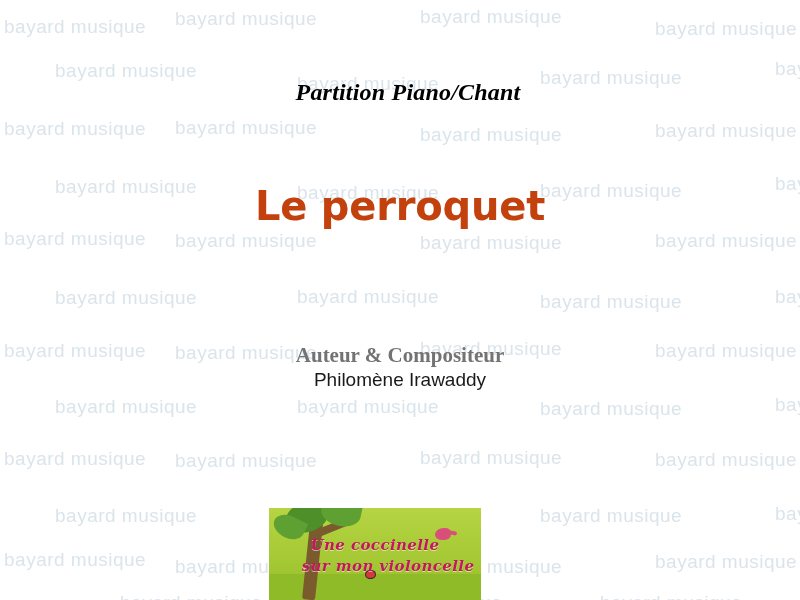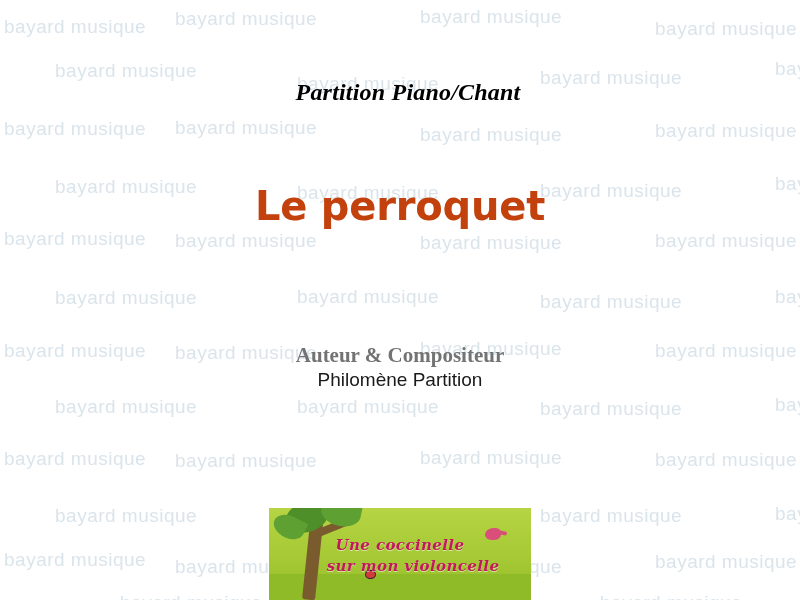--- a/index.html
+++ b/index.html
@@ -95,21 +95,21 @@
     font-weight: 400;
     font-size: 19px;
     color: #1a1a1a;
   }
 
   
   #artwork {
     position: absolute;
     left: 269px;
     top: 508px;
-    width: 262px;
+    width: 212px;
     height: 92px;
     background: #0f172a;
     overflow: hidden;
     z-index: 8;
   }
   #artwork .sky {
     position: absolute;
     inset: 0;
     background: linear-gradient(180deg, #b6d443 0%, #a4c833 60%, #93bb2b 100%);
   }
@@ -203,21 +203,21 @@
 
 <div id="page">
 
   <div id="content">
     <div class="subtitle-top">Partition Piano/Chant</div>
 
     <div class="main-title">Le perroquet</div>
 
     <div class="credit-role">Auteur &amp; Compositeur</div>
 
-    <div class="credit-name">Philomène Partition</div>
+    <div class="credit-name">Philomène Irawaddy</div>
   </div>
 
   <div id="artwork">
     <div class="sky"></div>
     <div class="ground"></div>
     <div class="trunk"></div>
     <div class="branch"></div>
     <div class="leaf l1"></div>
     <div class="leaf l2"></div>
     <div class="leaf l3"></div>

